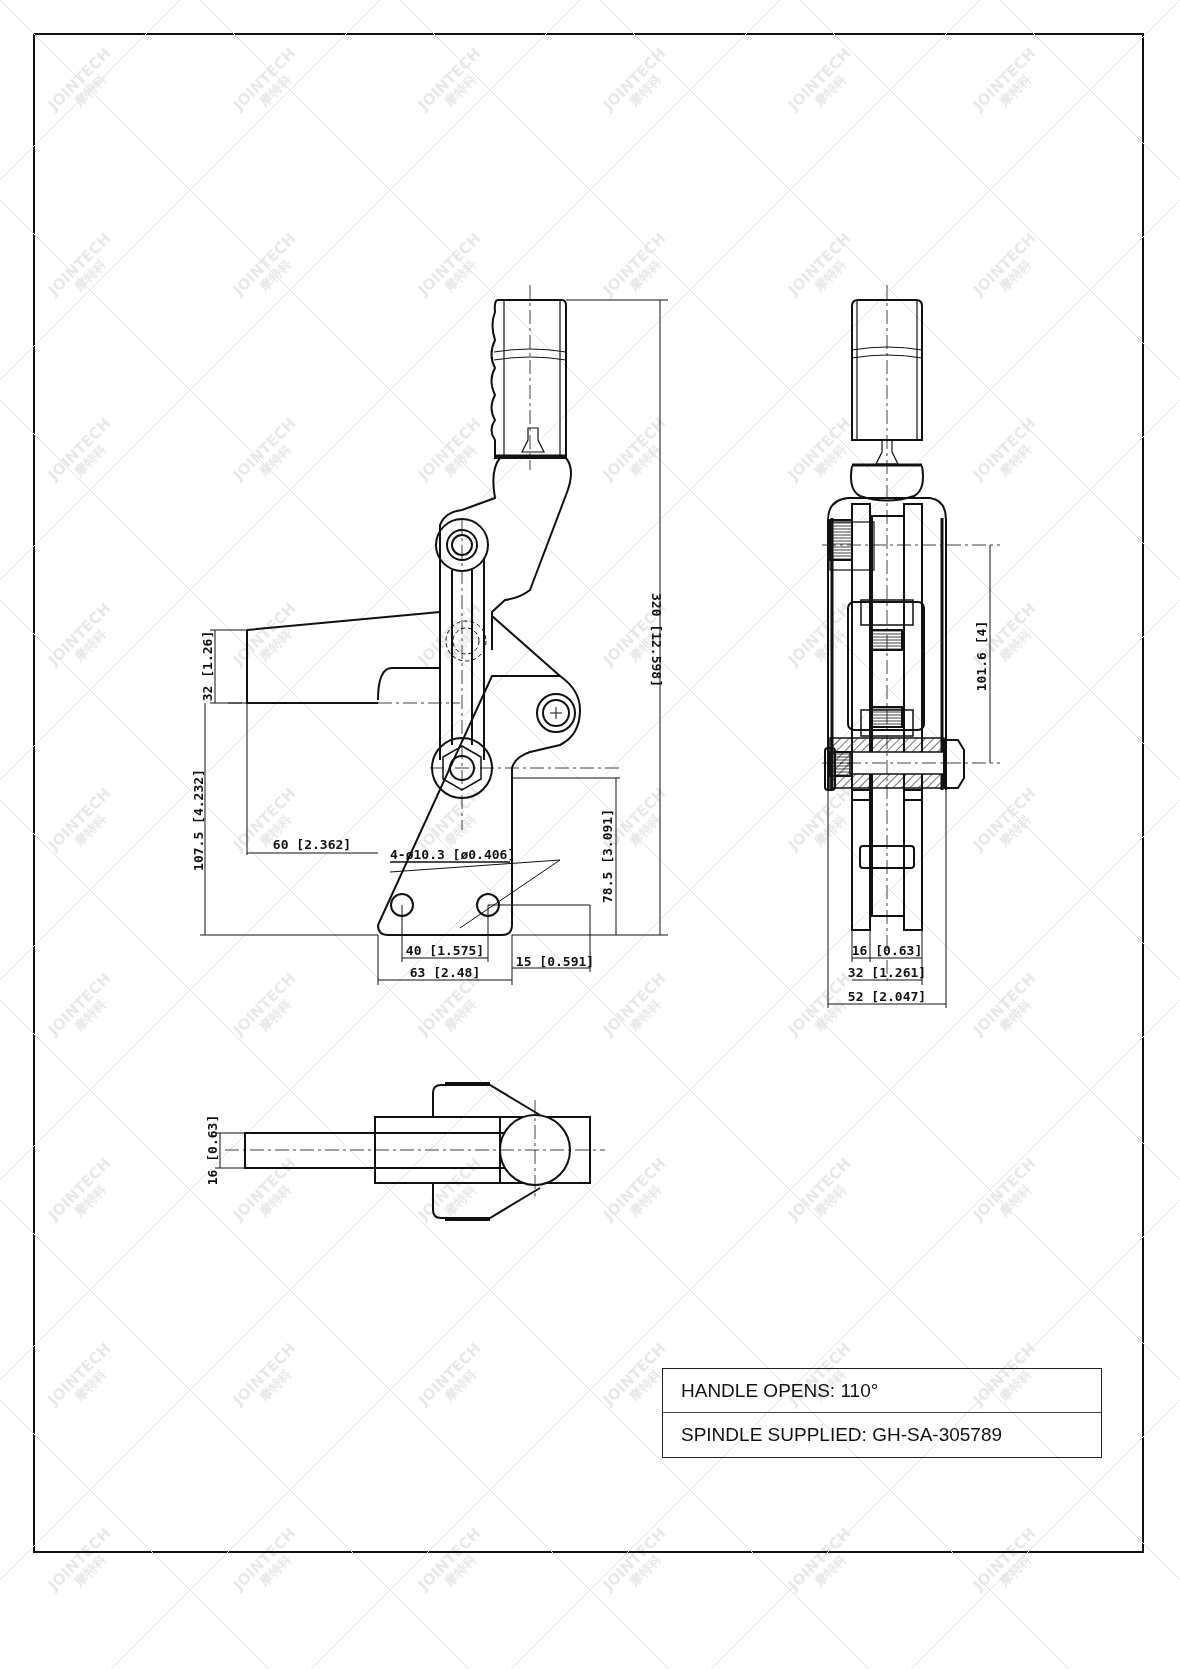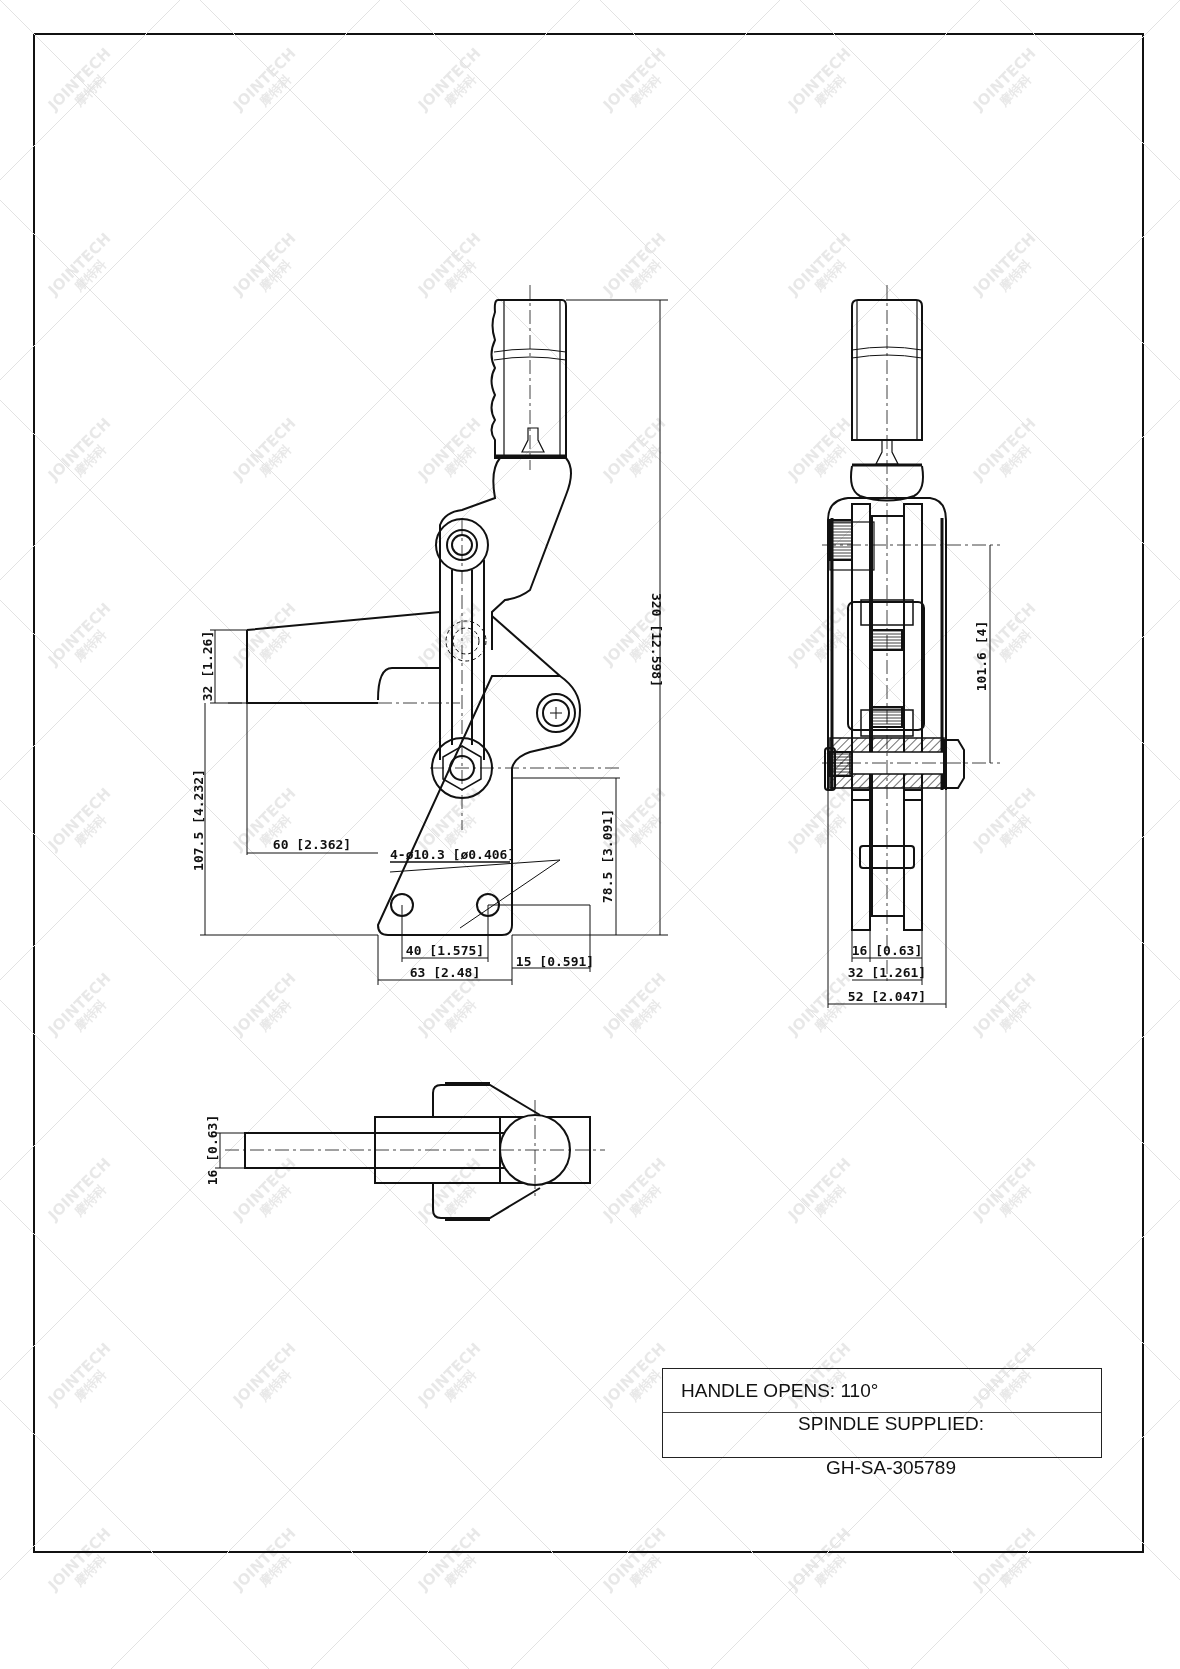--- a/index.html
+++ b/index.html
@@ -5,21 +5,21 @@
   html, body { margin: 0; padding: 0; background: #ffffff; }
   body { width: 1180px; height: 1669px; position: relative; overflow: hidden; font-family: "Liberation Sans", sans-serif; }
   .sheet { position: absolute; left: 0; top: 0; width: 1180px; height: 1669px; }
   .outer-border { position: absolute; left: 33px; top: 33px; width: 1111px; height: 1520px; border: 2px solid #111; box-sizing: border-box; }
   .title { position: absolute; left: 95px; top: 88px; font-family: "Liberation Serif", serif; font-size: 34px; color: #111; letter-spacing: 0.2px; }
   .title span { white-space: pre; }
   svg.drawing { position: absolute; left: 0; top: 0; }
   .dim { font-family: "DejaVu Sans Mono", "Liberation Mono", monospace; font-size: 13px; font-weight: bold; fill: #111; }
   .info-table { position: absolute; left: 662px; top: 1368px; width: 440px; border: 1.5px solid #222; box-sizing: border-box; }
   .info-row { height: 44px; border-bottom: 1px solid #444; display: flex; align-items: center; padding-left: 18px; font-size: 19px; color: #111; box-sizing: border-box; }
-  .info-row:last-child { border-bottom: none; flex-direction: column; }
+  .info-row:last-child { border-bottom: none; }
   .watermark { position: absolute; transform: rotate(-45deg); transform-origin: center; color: rgba(150,150,150,0.22); font-family: "DejaVu Sans", sans-serif; font-weight: bold; font-size: 15px; text-align: center; line-height: 16px; pointer-events: none; }
   .watermark .wm-sub { font-size: 13px; display: block; }
 </style>
 </head>
 <body>
 
 <div class="sheet">
 
   <div id="wm-layer">
       <div class="watermark" style="left: 45px; top: 69px; width: 80px;"><span>JOINTECH</span><span class="wm-sub">摩特科</span></div>

